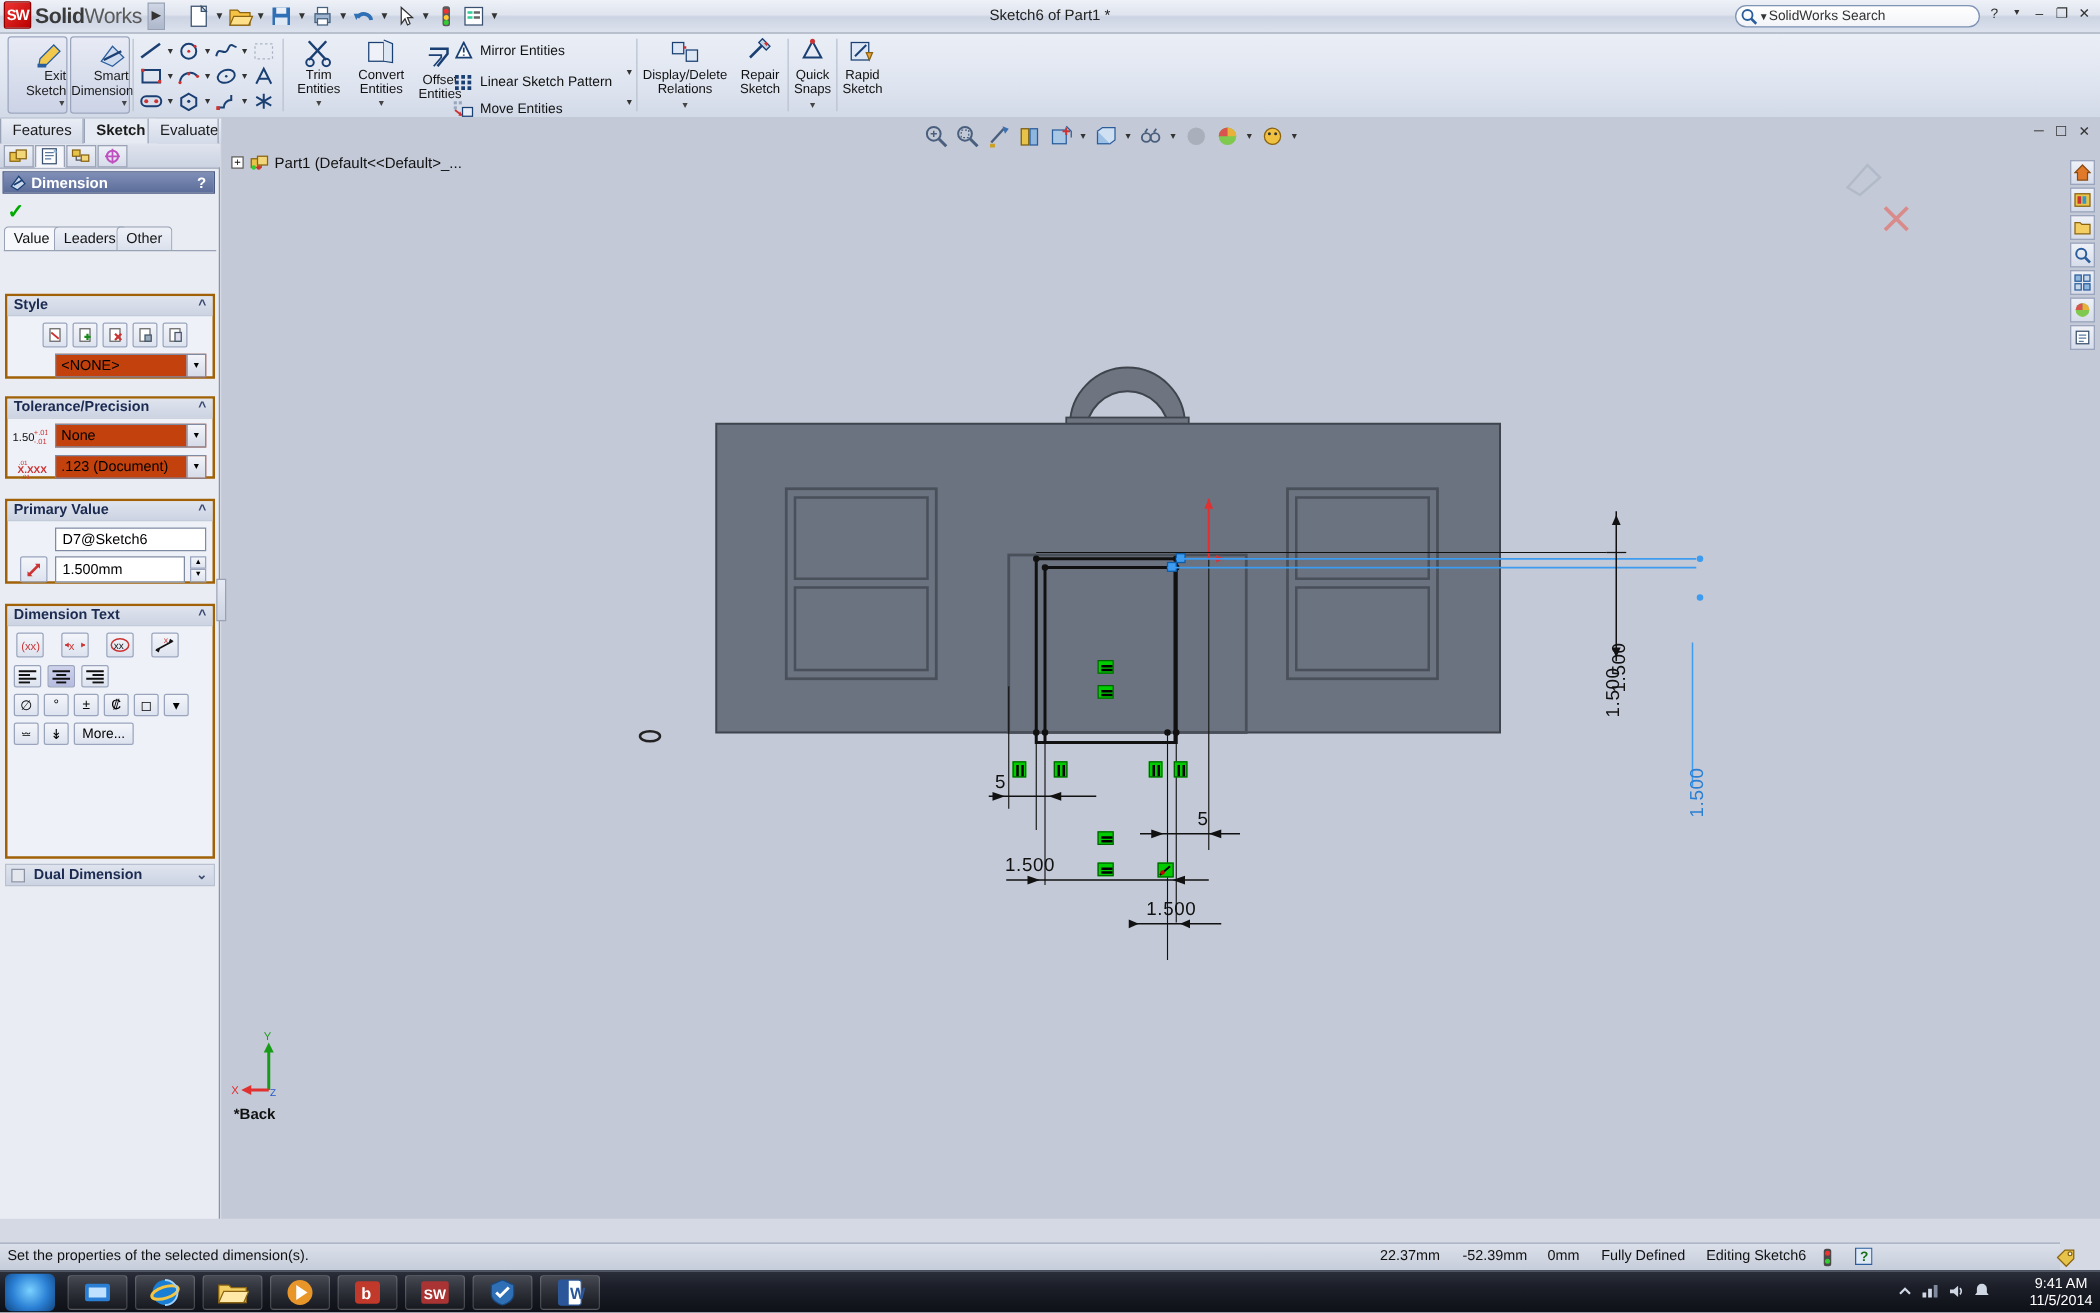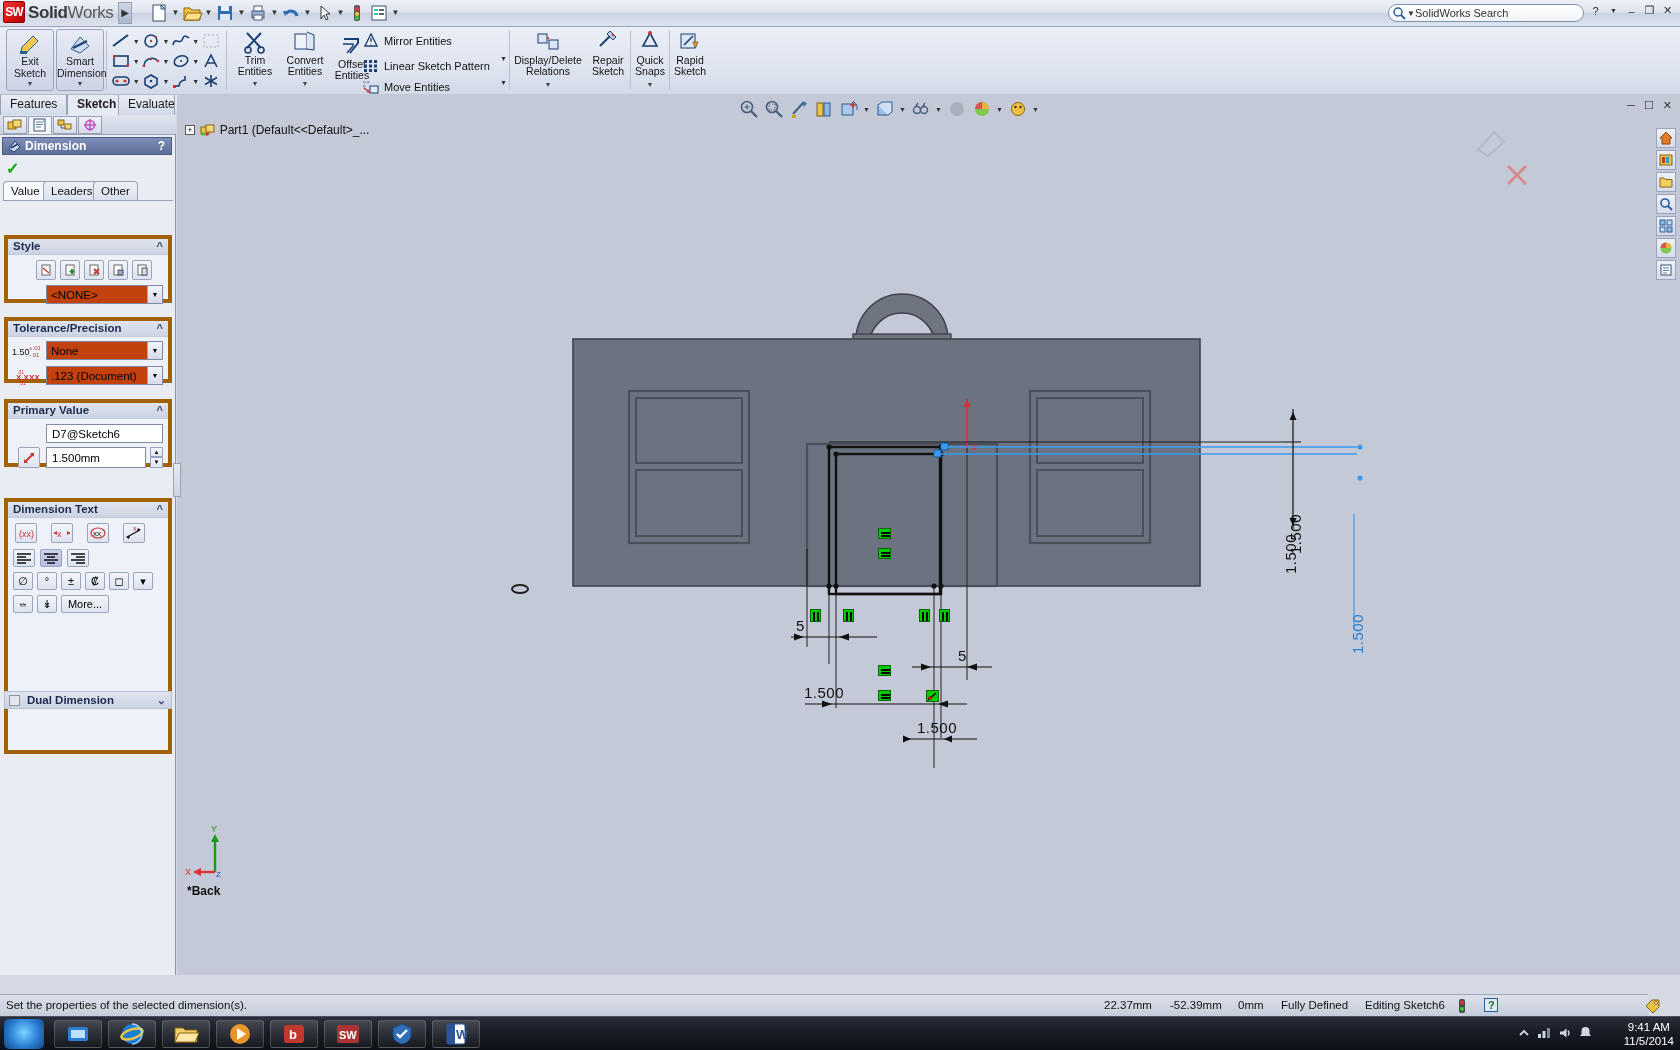--- a/index.html
+++ b/index.html
@@ -51,21 +51,21 @@
   
   .ribbon{
     position:absolute; left:0; top:27px; width:1680px; height:68px;
     background:linear-gradient(to bottom,#eaeef6 0%,#dfe5f0 60%,#d2d9e7 100%);
     border-bottom:1px solid #b4bccb;
   }
   .rib-big{
     position:absolute; top:2px; width:48px; height:62px;
     background:linear-gradient(to bottom,#e8ebf5,#ccd3e6);
     border:1px solid #9aa5bd; border-radius:3px;
-    text-align:center; font-size:10.5px; color:#1a1a1a; line-height:11px;
+    text-align:right; font-size:10.5px; color:#1a1a1a; line-height:11px;
   }
   .rib-big .ic{ height:22px; margin-top:3px;}
   .rib-big .lb{ display:block; margin-top:1px;}
   .rib-big .dd{ position:absolute; left:0; bottom:1px; width:100%; font-size:7px; color:#444;}
   .rib-grp{ position:absolute; top:2px;}
   .rib-ico{ width:26px; height:20px; display:inline-flex; align-items:center; justify-content:center;}
   .rib-cmd{ position:absolute; font-size:11px; color:#111; white-space:nowrap;}
   .rib-med{ position:absolute; top:2px; width:46px; text-align:center; font-size:10.5px; line-height:11px; color:#111;}
   .rib-med .ic{ height:26px; display:flex; align-items:center; justify-content:center;}
   .rib-sep{ position:absolute; top:4px; width:1px; height:58px; background:#b9c1d0;}
@@ -94,21 +94,21 @@
   .pm-head .q{ position:absolute; right:6px; top:0; font-weight:bold;}
   .pm-ok{ position:absolute; left:6px; top:44px; font-size:16px; color:#0a0; font-weight:bold;}
   .vtabs{ position:absolute; left:3px; top:66px; height:20px;}
   .vtab{ position:absolute; top:0; height:19px; line-height:18px; padding:0 7px; font-size:11.5px;
     border:1px solid #9aa3b5; border-bottom:none; border-radius:4px 4px 0 0;
     background:linear-gradient(to bottom,#eef1f7,#dbe1ed); color:#111;}
   .vtab.sel{ background:#f6f8fc;}
   .vline{ position:absolute; left:3px; top:85px; width:170px; height:1px; background:#9aa3b5;}
 
   .grp{ position:absolute; left:4px; width:168px; background:#eef1f7;
-    border:4px solid #a16207;}
+    border:2px solid #a16207;}
   .grp-h{ height:16px; background:linear-gradient(to bottom,#dfe4ee,#ccd3e2);
     border-bottom:1px solid #c3cad8; font-weight:bold; font-size:11.5px; color:#1b2a50;
     line-height:15px; padding-left:5px; position:relative;}
   .grp-h .chev{ position:absolute; right:5px; top:0px; font-size:11px; color:#3a4a70;}
   .sqbtn{ width:20px;height:20px; border:1px solid #9aa5bd; border-radius:2px;
     background:linear-gradient(to bottom,#f3f5fa,#dde3ef); display:inline-flex;
     align-items:center; justify-content:center; font-size:11px;}
   .combo{ height:19px; border:1px solid #7f8ba3; background:#c2410c;
     font-size:11.5px; line-height:18px; padding-left:4px; position:relative;}
   .combo .arw{ position:absolute; right:0; top:0; width:15px; height:17px;
@@ -257,20 +257,21 @@
             <rect x="4" y="4" width="14" height="14" fill="#fff" stroke="#39506e"></rect>
             <rect x="6" y="7" width="4" height="2" fill="#3c9"></rect>
             <rect x="11" y="7" width="5" height="2" fill="#666"></rect>
             <rect x="6" y="11" width="4" height="2" fill="#3c9"></rect>
             <rect x="11" y="11" width="5" height="2" fill="#666"></rect>
           </svg>
       </span>
         <span class="tb-split">▼</span>
     </div>
 
+    <div class="doc-title">Sketch6 of Part1 *</div>
 
     <div class="searchbox">
       <span class="mag">
         <svg width="14" height="14" viewBox="0 0 14 14">
             <circle cx="6" cy="6" r="4" fill="none" stroke="#2a5d9c" stroke-width="1.5"></circle>
             <line x1="9" y1="9" x2="13" y2="13" stroke="#2a5d9c" stroke-width="2"></line>
           </svg>
       </span>
       <span class="cv">▼</span>
       <span class="txt">SolidWorks Search</span>
@@ -1001,21 +1002,21 @@
             </svg>
         </span>
         <div class="txtfield" style="position:absolute; left:38px; right:22px; height:21px; line-height:20px;">1.500mm</div>
         <div style="position:absolute; right:5px; top:0;">
           <div class="spin" style="height:10px;">▲</div>
           <div class="spin" style="height:11px;">▼</div>
         </div>
       </div>
     </div>
 
-    <div class="grp" style="top:383px; height:256px;">
+    <div class="grp" style="top:368px; height:204px;">
       <div class="grp-h">
         <span>Dimension Text</span>
         <span class="chev">^</span>
       </div>
       <div style="padding:5px 0 0 7px; display:flex; gap:14px;">
         <span class="sqbtn" style="width:22px;height:20px;">
             <svg width="18" height="14" viewBox="0 0 18 14">
               <text x="2" y="11" font-size="9" fill="#c33" font-family="Liberation Sans, sans-serif">(xx)</text>
             </svg>
           </span>

